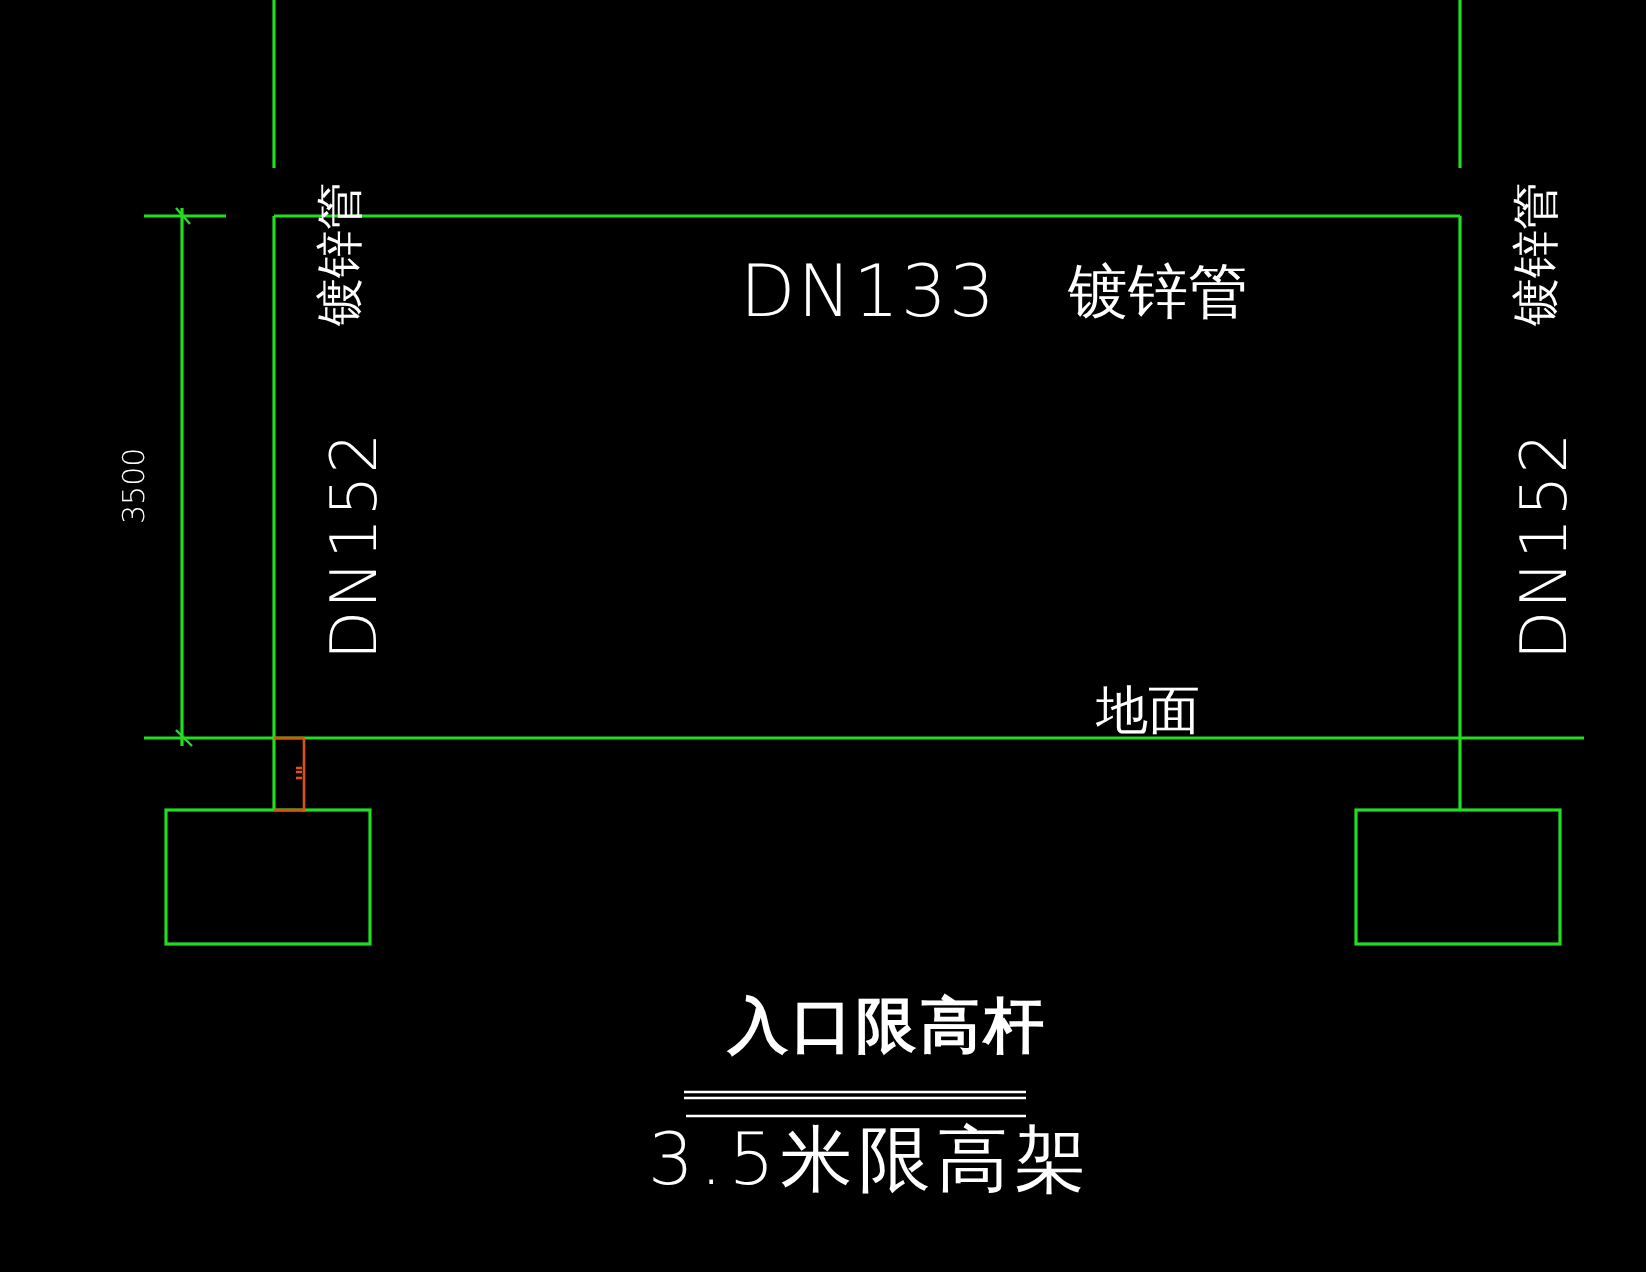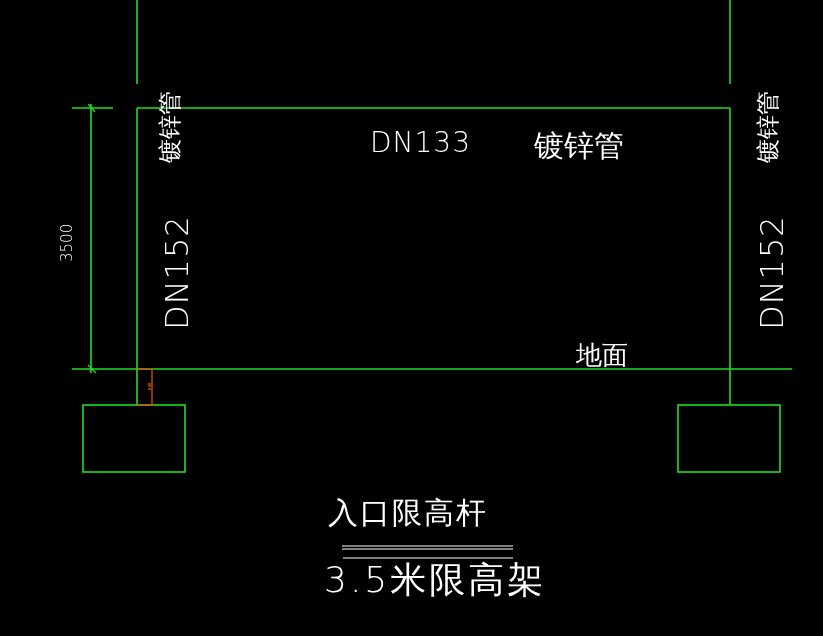--- a/index.html
+++ b/index.html
@@ -50,17 +50,17 @@
     <line x1="343" y1="558" x2="513" y2="558"></line>
   </g>
 </svg>
 
 <div class="t rot" style="left:154px;top:163px;font-size:24px;">镀锌管</div>
 <div class="t rot" style="left:752px;top:163px;font-size:24px;">镀锌管</div>
 <div class="t rot" style="left:158px;top:330px;font-size:32px;letter-spacing:1px;">DN152</div>
 <div class="t rot" style="left:753px;top:330px;font-size:32px;letter-spacing:1px;">DN152</div>
 <div class="t rot" style="left:58px;top:262px;font-size:15px;transform:rotate(-90deg) scaleX(1);">3500</div>
 
-<div class="t" style="left:370px;top:126px;font-size:28px;letter-spacing:1px;">DN133</div>
+<div class="t" style="left:370px;top:126px;font-size:36px;letter-spacing:1px;">DN133</div>
 <div class="t" style="left:534px;top:126px;font-size:30px;">镀锌管</div>
-<div class="t" style="left:576px;top:338px;font-size:26px;">地面</div>
-<div class="t" style="left:328px;top:493px;font-size:30px;letter-spacing:2px;">入口限高杆</div>
+<div class="t" style="left:548px;top:338px;font-size:26px;">地面</div>
+<div class="t" style="left:364px;top:493px;font-size:30px;letter-spacing:2px;font-weight:bold;">入口限高杆</div>
 <div class="t" style="left:324px;top:556px;font-size:36px;letter-spacing:3px;">3.5米限高架</div>
 
 </body></html>

